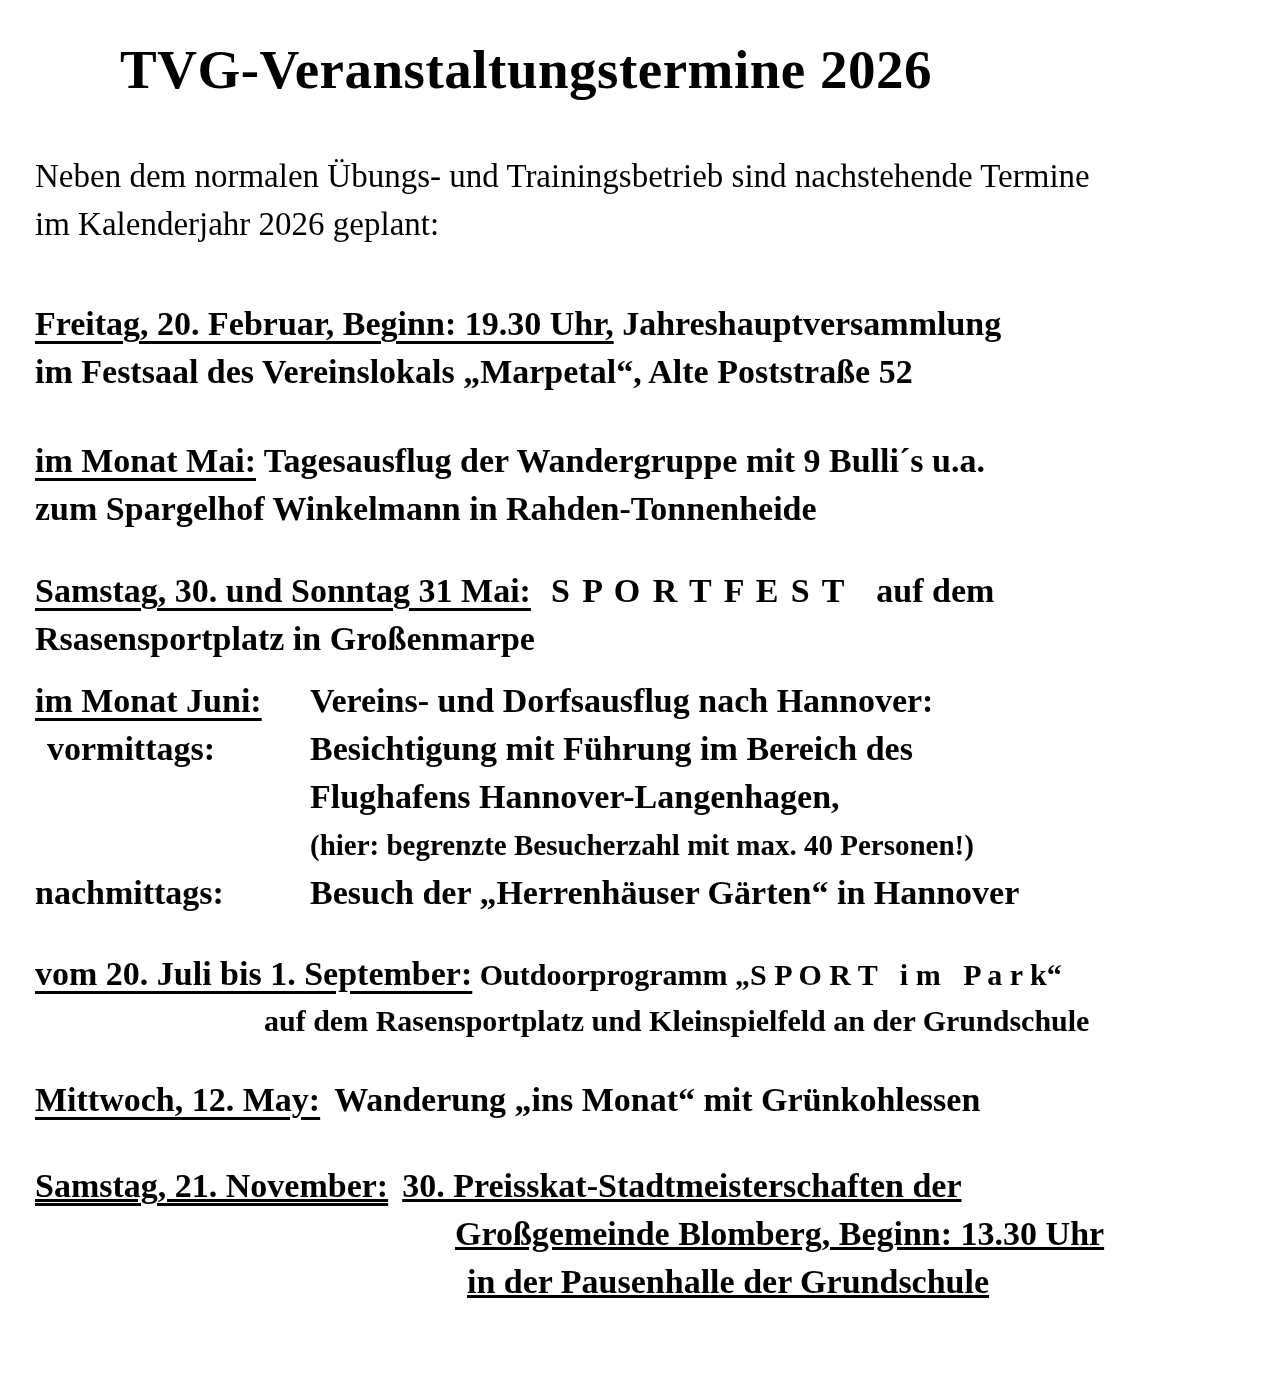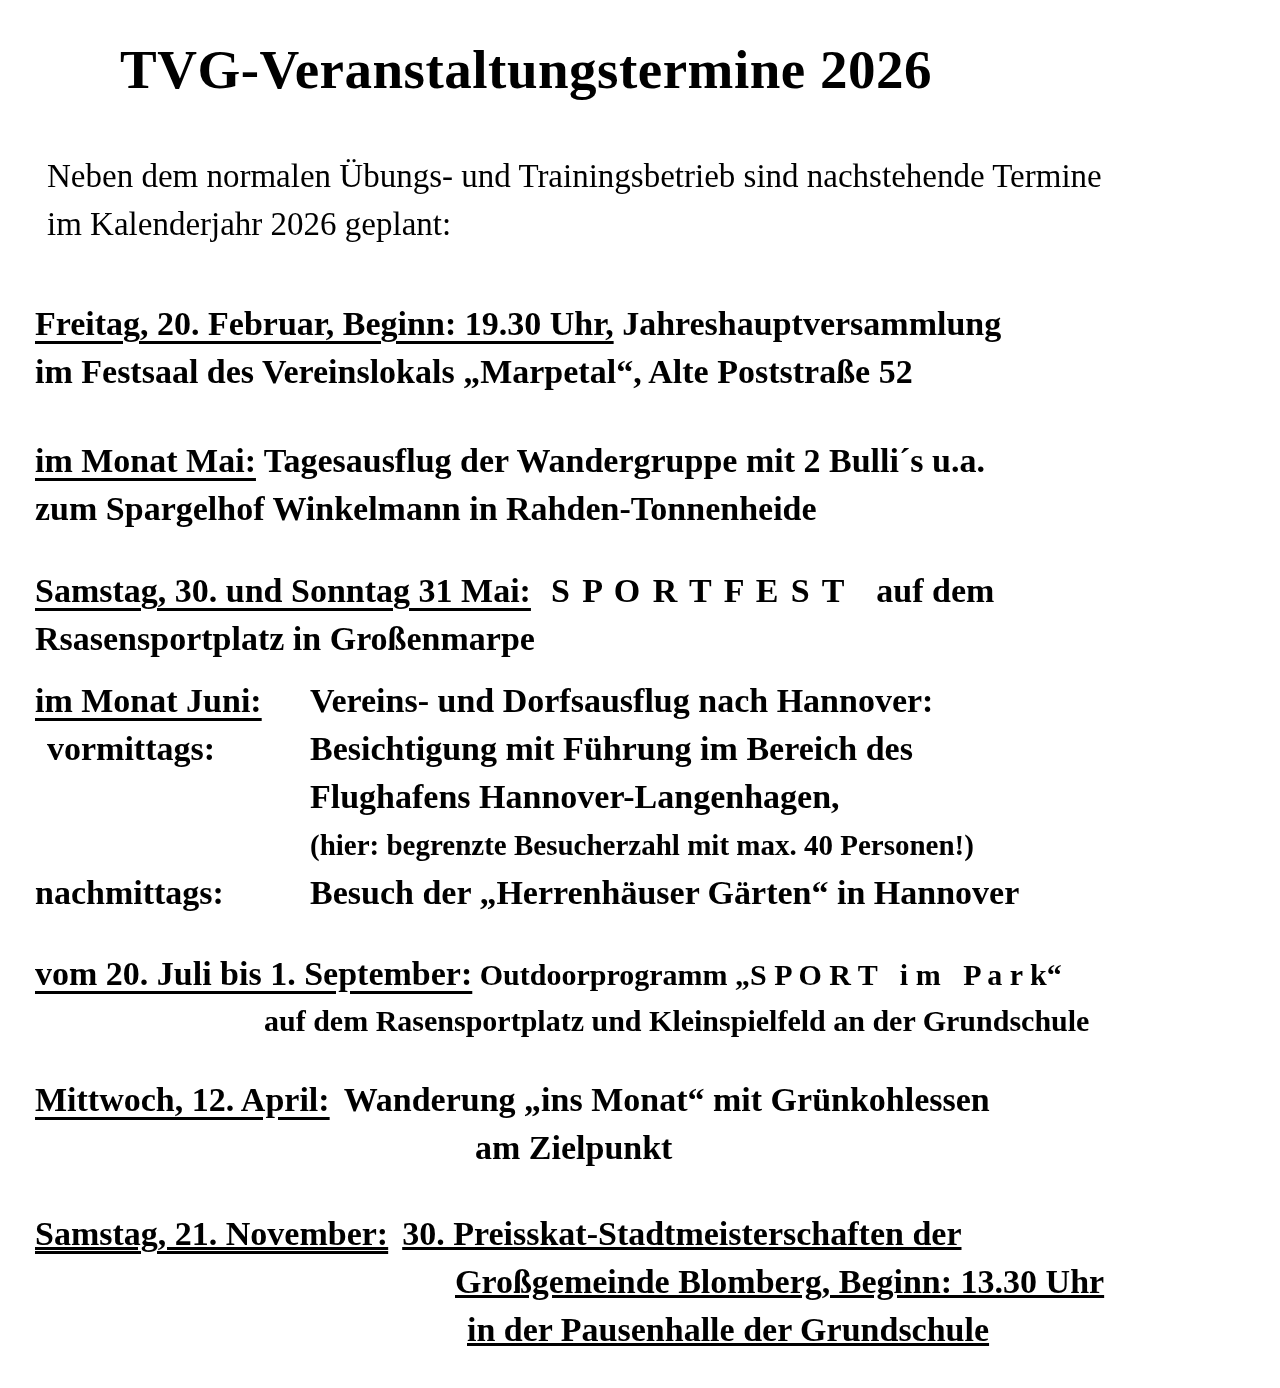--- a/index.html
+++ b/index.html
@@ -20,21 +20,21 @@
     width: 1192px;
   }
   .title {
     margin: 38px 0 0 85px;
     font-size: 55px;
     font-weight: bold;
     line-height: 1.15;
     letter-spacing: 0.5px;
   }
   .intro {
-    margin: 51px 0 0 12px;
+    margin: 51px 0 0 0;
     font-size: 33px;
     font-weight: normal;
     line-height: 48px;
   }
   .section {
     font-size: 34px;
     font-weight: bold;
     line-height: 48px;
   }
   .sec-februar   { margin-top: 52px; }
@@ -78,21 +78,21 @@
   <h1 class="title">TVG-Veranstaltungstermine 2026</h1>
 
   <p class="intro"><span>Neben dem normalen Übungs- und Trainingsbetrieb sind nachstehende Termine</span><br><span>im Kalenderjahr 2026 geplant:</span></p>
 
   <div class="section sec-februar">
     <div><span class="u">Freitag, 20. Februar, Beginn: 19.30 Uhr,</span><span> Jahreshauptversammlung</span></div>
     <div>im Festsaal des Vereinslokals „Marpetal“, Alte Poststraße 52</div>
   </div>
 
   <div class="section sec-mai">
-    <div><span class="u">im Monat Mai:</span><span> Tagesausflug der Wandergruppe mit 2 Bulli´s u.a.</span></div>
+    <div><span class="u">im Monat Mai:</span><span> Tagesausflug der Wandergruppe mit 9 Bulli´s u.a.</span></div>
     <div>zum Spargelhof Winkelmann in Rahden-Tonnenheide</div>
   </div>
 
   <div class="section sec-sportfest">
     <div><span class="u">Samstag, 30. und Sonntag 31 Mai:</span><span class="spaced sportfest-word">S P O R T F E S T</span><span class="sportfest-rest">auf dem</span></div>
     <div>Rsasensportplatz in Großenmarpe</div>
   </div>
 
   <div class="section sec-juni juni-grid">
     <div><span class="u">im Monat Juni:</span></div>
@@ -110,22 +110,21 @@
     <div class="it">nachmittags:</div>
     <div>Besuch der „Herrenhäuser Gärten“ in Hannover</div>
   </div>
 
   <div class="section sec-juli">
     <div><span class="u">vom 20. Juli bis 1. September:</span><span class="juli-rest"> Outdoorprogramm „</span><span class="juli-rest it spaced">S P O R T   i m   P a r k</span><span class="juli-rest">“</span></div>
     <div class="juli-line2">auf dem Rasensportplatz und Kleinspielfeld an der Grundschule</div>
   </div>
 
   <div class="section sec-nov12">
-    <div><span class="u">Mittwoch, 12. April:</span><span class="gap-before">Wanderung „</span><span class="it">ins Monat</span><span>“ mit Grünkohlessen</span></div>
-    <div class="nov12-line2">am Zielpunkt</div>
+    <div><span class="u">Mittwoch, 12. May:</span><span class="gap-before">Wanderung „</span><span class="it">ins Monat</span><span>“ mit Grünkohlessen</span></div>
   </div>
 
   <div class="section sec-nov21">
     <div><span class="u">Samstag, 21. November:</span><span class="gap-before">30. Preisskat-Stadtmeisterschaften der</span></div>
     <div class="nov21-line2">Großgemeinde Blomberg, Beginn: 13.30 Uhr</div>
     <div class="nov21-line3">in der Pausenhalle der Grundschule</div>
   </div>
 
 </div>
 

